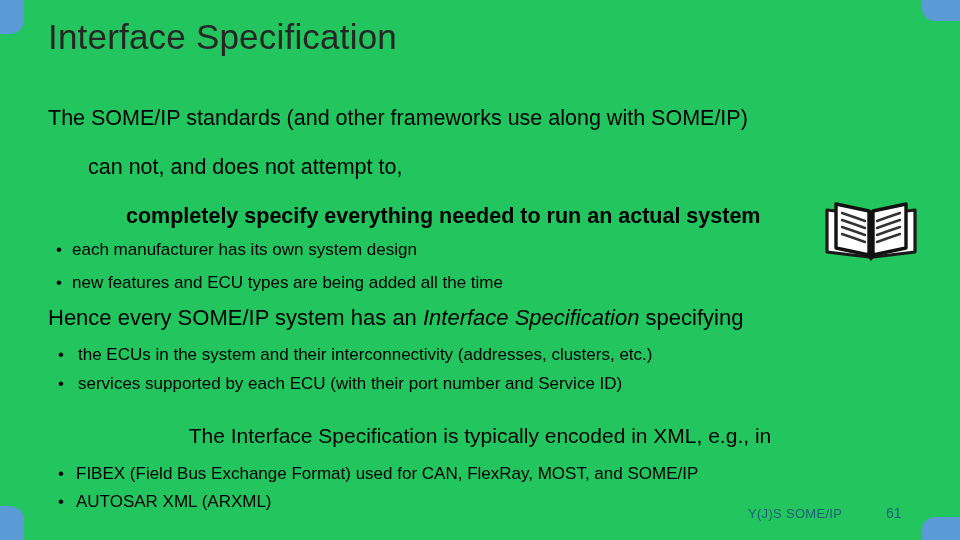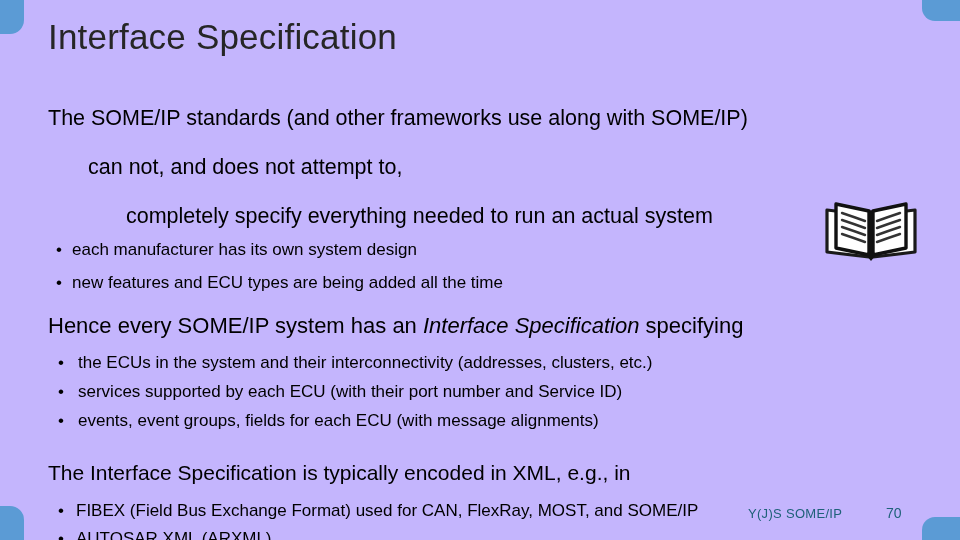--- a/index.html
+++ b/index.html
@@ -9,21 +9,21 @@
     height: 540px;
     background: #ffffff;
     font-family: "Liberation Sans", sans-serif;
     overflow: hidden;
   }
 
   .slide {
     position: relative;
     width: 960px;
     height: 540px;
-    background: #c4b5fd;
+    background: #22c55e;
   }
 
   
   .corner {
     position: absolute;
     background: #5B9BD5;
   }
   .corner-tl { left: 0;  top: 0;    width: 24px; height: 34px; border-bottom-right-radius: 14px; }
   .corner-bl { left: 0;  bottom: 0; width: 24px; height: 34px; border-top-right-radius: 14px; }
   .corner-tr { right: 0; top: 0;    width: 38px; height: 21px; border-bottom-left-radius: 13px; }
@@ -50,56 +50,57 @@
   }
 
   .para {
     font-size: 21.5px;
     color: #000000;
     line-height: 33px;
     white-space: nowrap;
     margin-top: 16px;
   }
   .para.indent1 { padding-left: 40px; }
-  .para.indent2 { padding-left: 78px; }
+  .para.indent2 { padding-left: 78px; font-weight: bold; }
 
   .lvl1 {
     font-size: 17px;
     color: #000000;
     line-height: 33px;
     white-space: nowrap;
     padding-left: 8px;
   }
   .lvl1 .bul { display: inline-block; width: 16px; }
 
   .hence {
     font-size: 22px;
     color: #000000;
     line-height: 33px;
     white-space: nowrap;
-    margin-top: 10px;
+    margin-top: 2px;
   }
   .hence .ital { font-style: italic; }
 
   .sublist { margin-top: 6px; }
   .sub {
     font-size: 17px;
     color: #000000;
     line-height: 29px;
     white-space: nowrap;
     padding-left: 10px;
   }
   .sub .bul { display: inline-block; width: 20px; }
 
   .closing {
     font-size: 21px;
     color: #000000;
     line-height: 33px;
     white-space: nowrap;
     margin-top: 21px;
+    text-align: center;
   }
 
   .endlist { margin-top: 8px; }
   .end {
     font-size: 17px;
     color: #000000;
     line-height: 28px;
     white-space: nowrap;
     padding-left: 10px;
   }
@@ -164,23 +165,20 @@
       <span>Hence every SOME/IP system has an </span><span class="ital">Interface Specification</span><span> specifying</span>
     </div>
 
     <div class="sublist">
       <div class="sub">
         <span class="bul">•</span><span>the ECUs in the system and their interconnectivity (addresses, clusters, etc.)</span>
       </div>
       <div class="sub">
         <span class="bul">•</span><span>services supported by each ECU (with their port number and Service ID)</span>
       </div>
-      <div class="sub">
-        <span class="bul">•</span><span>events, event groups, fields for each ECU (with message alignments)</span>
-      </div>
     </div>
 
     <div class="closing">The Interface Specification is typically encoded in XML, e.g., in</div>
 
     <div class="endlist">
       <div class="end">
         <span class="bul">•</span><span>FIBEX (Field Bus Exchange Format) used for CAN, FlexRay, MOST, and SOME/IP</span>
       </div>
       <div class="end">
         <span class="bul">•</span><span>AUTOSAR XML (ARXML)</span>
@@ -210,15 +208,15 @@
       <path d="M77 13 Q65 17 54 21" stroke="#333333" stroke-width="2.4" fill="none" stroke-linecap="round"></path>
       <path d="M77 20 Q65 24 54 28" stroke="#333333" stroke-width="2.4" fill="none" stroke-linecap="round"></path>
       <path d="M77 27 Q65 31 54 35" stroke="#333333" stroke-width="2.4" fill="none" stroke-linecap="round"></path>
       <path d="M77 34 Q65 38 54 42" stroke="#333333" stroke-width="2.4" fill="none" stroke-linecap="round"></path>
 
       <path d="M44 56 L48 61 L52 56 Z" fill="#111111"></path>
     </svg>
   </div>
 
   <div class="footer-label">Y(J)S  SOME/IP</div>
-  <div class="footer-page">70</div>
+  <div class="footer-page">61</div>
 
 </div>
 
 </body></html>

